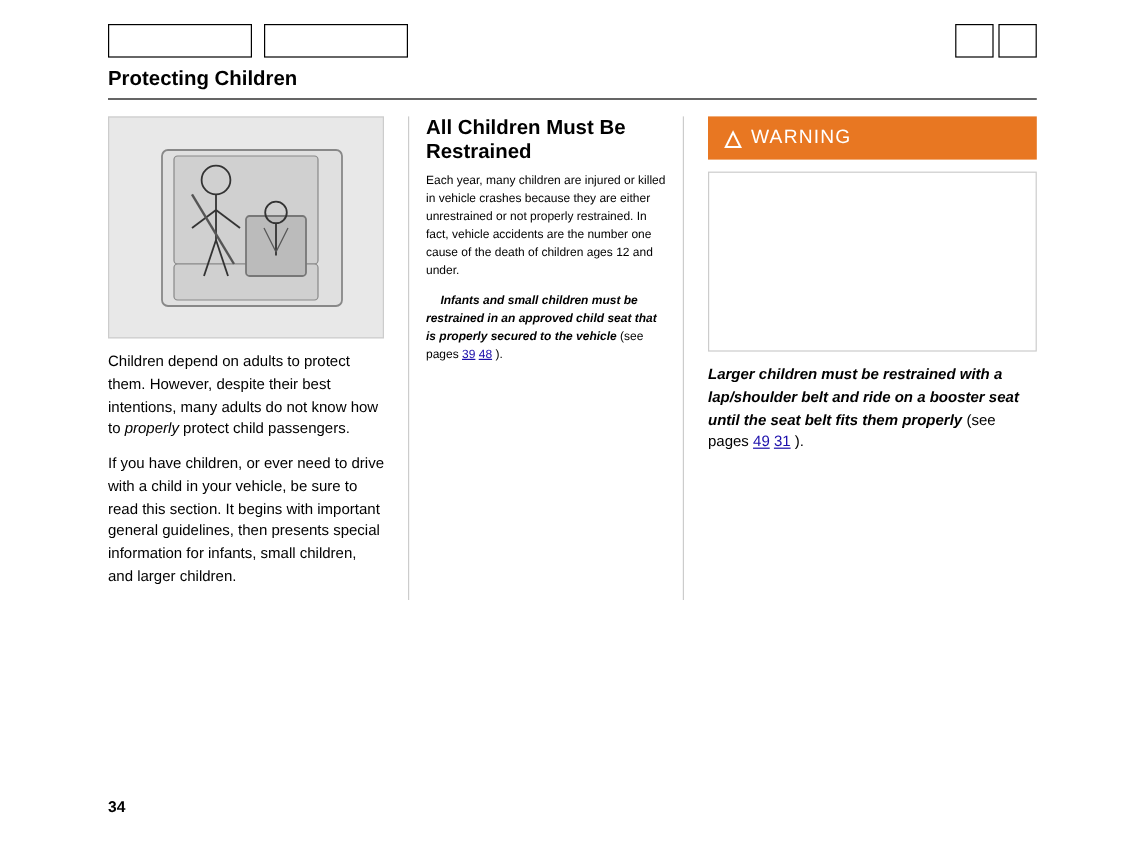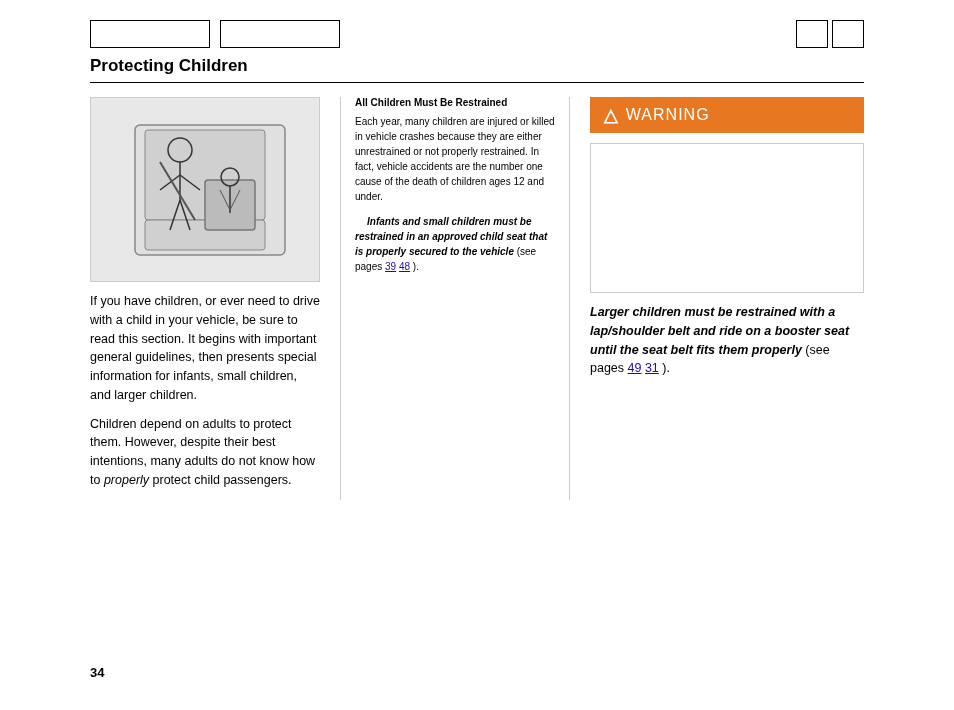--- a/index.html
+++ b/index.html
@@ -117,21 +117,21 @@
     
     .mid-col {
       width: 230px;
       flex-shrink: 0;
       border-left: 1px solid #ccc;
       border-right: 1px solid #ccc;
       padding: 0 14px;
     }
 
     .mid-col h2 {
-      font-size: 10px;
+      font-size: 17px;
       font-weight: bold;
       margin-bottom: 6px;
     }
 
     .mid-col p {
       font-size: 10px;
       line-height: 1.5;
       margin-bottom: 10px;
     }
 
@@ -254,24 +254,24 @@
 
           <line x1="125" y1="81" x2="125" y2="108" stroke="#333" stroke-width="1.5"></line>
 
           <line x1="115" y1="85" x2="125" y2="105" stroke="#555" stroke-width="1"></line>
           <line x1="135" y1="85" x2="125" y2="105" stroke="#555" stroke-width="1"></line>
 
           <line x1="55" y1="57" x2="90" y2="115" stroke="#555" stroke-width="2"></line>
         </svg>
       </div>
 
-      <p class="left-text">If you have children, or ever need to drive with a child in your vehicle, be sure to read this section. It begins with important general guidelines, then presents special information for infants, small children, and larger children.</p>
       <p class="left-text">
         <span>Children depend on adults to protect them. However, despite their best intentions, many adults do not know how to </span><em>properly</em><span> protect child passengers.</span>
       </p>
+      <p class="left-text">If you have children, or ever need to drive with a child in your vehicle, be sure to read this section. It begins with important general guidelines, then presents special information for infants, small children, and larger children.</p>
     </div>
 
     <div class="mid-col">
       <h2>All Children Must Be Restrained</h2>
       <p class="left-text">Each year, many children are injured or killed in vehicle crashes because they are either unrestrained or not properly restrained. In fact, vehicle accidents are the number one cause of the death of children ages 12 and under.</p>
       <p class="left-text">
         <strong><em>Infants and small children must be restrained in an approved child seat that is properly secured to the vehicle</em></strong><span> (see pages </span><span class="page-link">39</span><span>     </span><span class="page-link">48</span><span> ).</span>
       </p>
     </div>
 

